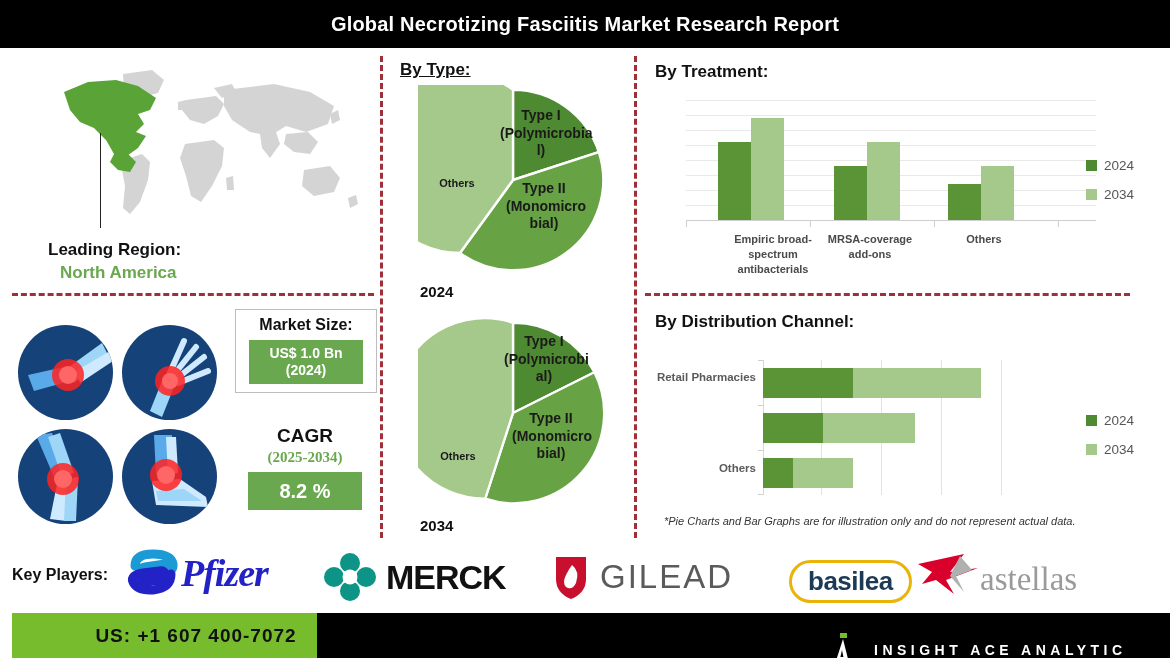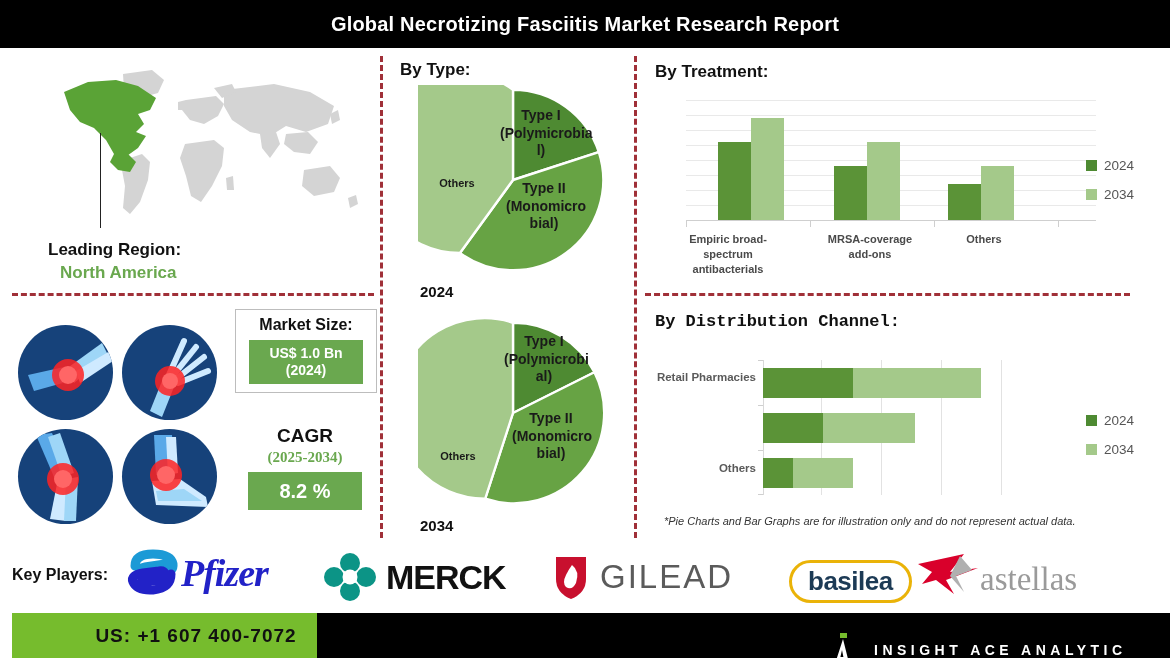--- a/index.html
+++ b/index.html
@@ -188,21 +188,21 @@
     <div class="ms-chip">
       <span>US$ 1.0 Bn</span>
       <span>(2024)</span>
     </div>
   </div>
 
   <div class="cagr-title">CAGR</div>
   <div class="cagr-range">(2025-2034)</div>
   <div class="cagr-chip">8.2 %</div>
 
-  <div class="sec-title" style="left:400px;top:60px;">By Type:</div>
+  <div class="sec-title" style="left:400px;top:60px;text-decoration:underline;">By Type:</div>
 
   <div class="pie" style="left:418px;top:85px;">
     <svg viewBox="0 0 200 200" xmlns="http://www.w3.org/2000/svg">
 
       <path d="M100 100 L100 5 A95 95 0 0 1 190.35 70.63 Z" fill="#4e8a32" stroke="#fff" stroke-width="2.5"></path>
 
       <path d="M100 100 L190.35 70.63 A95 95 0 0 1 44.15 176.87 Z" fill="#67a344" stroke="#fff" stroke-width="2.5"></path>
 
       <path d="M100 100 L44.15 176.87 A95 95 0 1 1 100 5 Z" fill="#a4c98a" stroke="#fff" stroke-width="2.5"></path>
     </svg>
@@ -271,21 +271,21 @@
     <div class="bar" style="left:32px;top:42px;width:33px;height:78px;background:#5b9337;"></div>
     <div class="bar" style="left:65px;top:18px;width:33px;height:102px;background:#a4c98a;"></div>
 
     <div class="bar" style="left:148px;top:66px;width:33px;height:54px;background:#5b9337;"></div>
     <div class="bar" style="left:181px;top:42px;width:33px;height:78px;background:#a4c98a;"></div>
 
     <div class="bar" style="left:262px;top:84px;width:33px;height:36px;background:#5b9337;"></div>
     <div class="bar" style="left:295px;top:66px;width:33px;height:54px;background:#a4c98a;"></div>
   </div>
 
-  <div class="cat-lab" style="left:670px;top:232px;width:116px;">
+  <div class="cat-lab" style="left:715px;top:232px;width:116px;">
     <div>Empiric broad-</div>
     <div>spectrum</div>
     <div>antibacterials</div>
   </div>
   <div class="cat-lab" style="left:812px;top:232px;width:116px;">
     <div>MRSA-coverage</div>
     <div>add-ons</div>
   </div>
   <div class="cat-lab" style="left:932px;top:232px;width:104px;">
     <div>Others</div>
@@ -295,21 +295,21 @@
     <div class="legend-row">
       <span class="legend-sw" style="background:#4e8a32;"></span>
       <span class="legend-txt">2024</span>
     </div>
     <div class="legend-row">
       <span class="legend-sw" style="background:#a4c98a;"></span>
       <span class="legend-txt">2034</span>
     </div>
   </div>
 
-  <div class="sec-title" style="left:655px;top:312px;font-family:Liberation Mono, monospace;">By Distribution Channel:</div>
+  <div class="sec-title" style="left:655px;top:312px;">By Distribution Channel:</div>
 
   <div class="chart" style="left:763px;top:360px;width:263px;height:135px;">
 
     <div class="vgrid-line" style="left:0;top:0;height:135px;background:#d8d8d8;"></div>
     <div class="vgrid-line" style="left:58px;top:0;height:135px;"></div>
     <div class="vgrid-line" style="left:118px;top:0;height:135px;"></div>
     <div class="vgrid-line" style="left:178px;top:0;height:135px;"></div>
     <div class="vgrid-line" style="left:238px;top:0;height:135px;"></div>
 
     <div class="axis-line" style="left:-5px;top:0;width:5px;height:1px;background:#cfcfcf;"></div>

